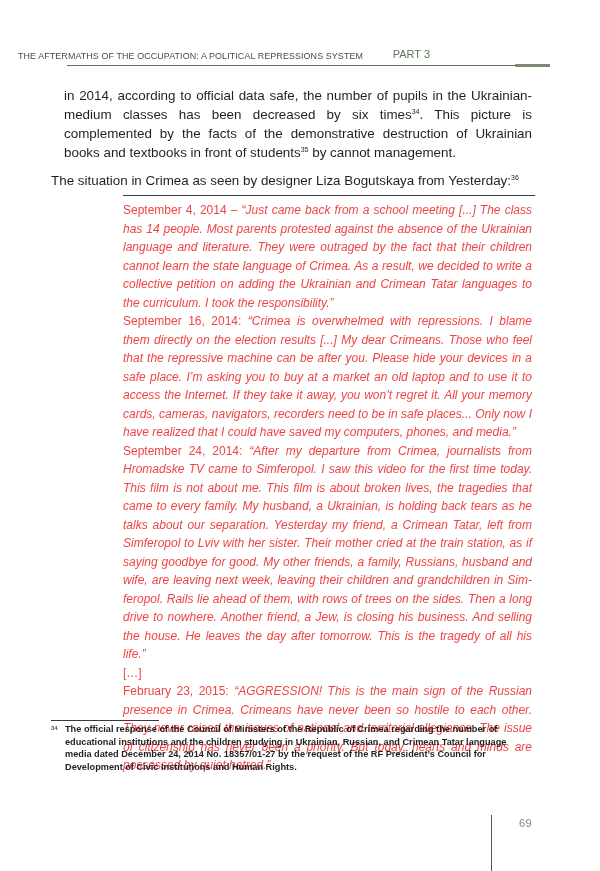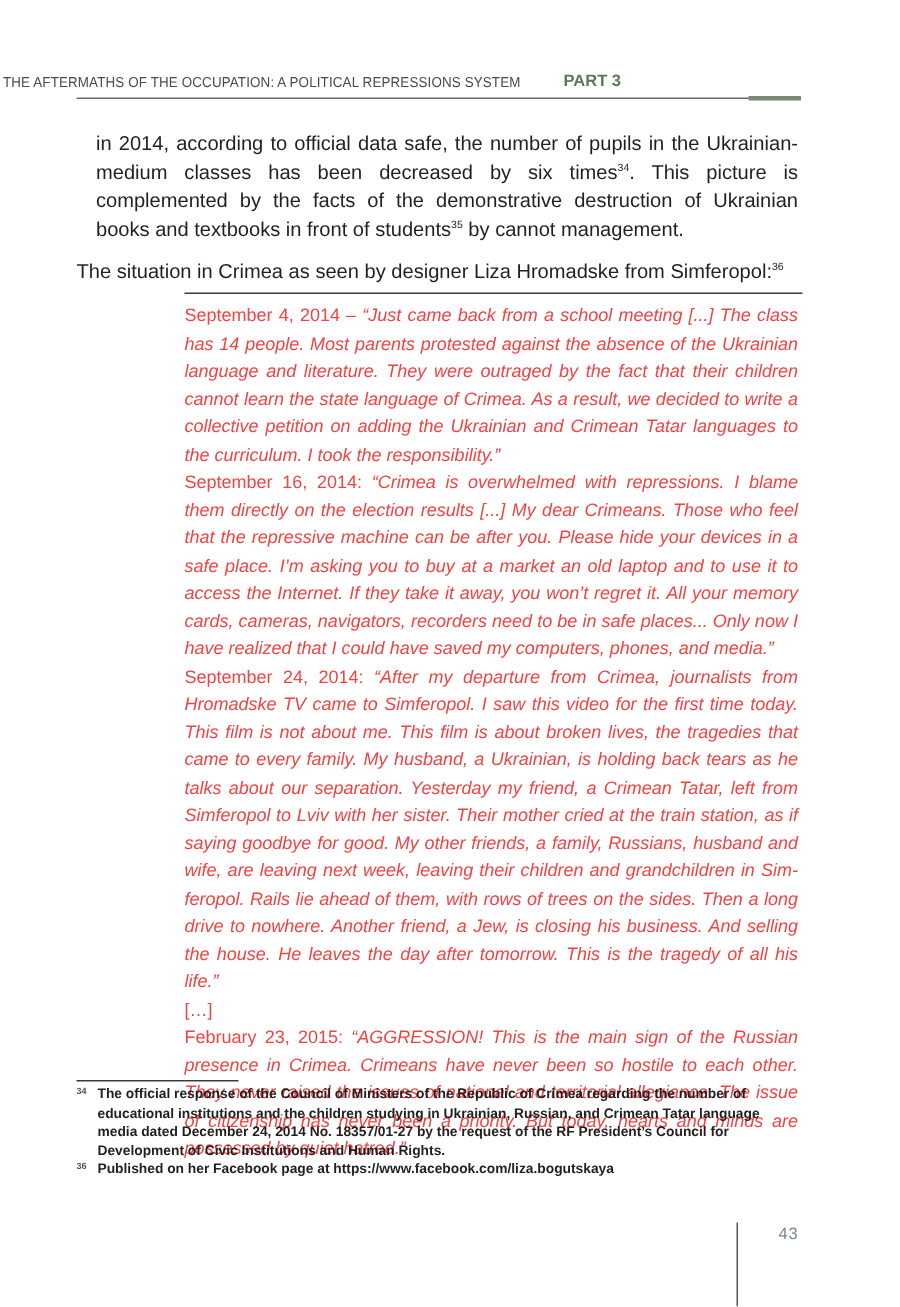--- a/index.html
+++ b/index.html
@@ -10,21 +10,21 @@
     body {
       width: 600px;
       height: 871px;
       position: relative;
       overflow: hidden;
       font-family: "DejaVu Sans", "Liberation Sans", sans-serif;
       color: #231f20;
     }
     .header {
       position: absolute;
-      left: 0;
+      left: 16px;
       top: 0;
       width: 480px;
       height: 72px;
     }
     .header-title {
       position: absolute;
       right: 133px;
       top: 50px;
       font-family: "Liberation Sans", sans-serif;
       font-size: 9.6px;
@@ -33,21 +33,21 @@
       white-space: nowrap;
       transform: scaleX(0.93);
       transform-origin: right center;
     }
     .header-part {
       position: absolute;
       right: 66px;
       top: 48px;
       font-family: "Liberation Sans", sans-serif;
       font-size: 11px;
-      font-weight: bold;
+      font-weight: normal;
       color: #5a7a55;
       white-space: nowrap;
     }
     .header-rule {
       position: absolute;
       left: 51px;
       top: 65px;
       width: 483px;
       height: 1px;
       background: #6a6a6a;
@@ -176,33 +176,32 @@
 
 <div class="header">
   <div class="header-title">THE AFTERMATHS OF THE OCCUPATION: A POLITICAL REPRESSIONS SYSTEM</div>
   <div class="header-part">PART 3</div>
   <div class="header-rule"></div>
   <div class="header-part-rule"></div>
 </div>
 
 <div class="body-para"><span>in 2014, according to official data safe, the number of pupils in the Ukrainian-medium classes has been decreased by six times</span><sup>34</sup><span>. This picture is complemented by the facts of the demonstrative destruction of Ukrainian books and textbooks in front of students</span><sup>35</sup><span> by cannot management.</span></div>
 
-<div class="intro"><span>The situation in Crimea as seen by designer Liza Hromadske from Simferopol:</span><sup>36</sup></div>
+<div class="intro"><span>The situation in Crimea as seen by designer Liza Bogutskaya from Yesterday:</span><sup>36</sup></div>
 
 <div class="quote-rule"></div>
 
 <div class="quote-block">
   <p class="quote-entry"><span class="date">September 4, 2014 – </span><span class="text">“Just came back from a school meeting [...] The class has 14 people. Most parents protested against the absence of the Ukraini­an language and literature. They were outraged by the fact that their chil­dren cannot learn the state language of Crimea. As a result, we decided to write a collective petition on adding the Ukrainian and Crimean Tatar languages to the curriculum. I took the responsibility.”</span></p>
   <p class="quote-entry"><span class="date">September 16, 2014: </span><span class="text">“Crimea is overwhelmed with repressions. I blame them directly on the election results [...] My dear Crimeans. Those who feel that the repressive machine can be after you. Please hide your devices in a safe place. I’m asking you to buy at a market an old laptop and to use it to access the Internet. If they take it away, you won’t regret it. All your memory cards, cameras, navigators, recorders need to be in safe places... Only now I have realized that I could have saved my computers, phones, and media.”</span></p>
   <p class="quote-entry"><span class="date">September 24, 2014: </span><span class="text">“After my departure from Crimea, journalists from Hromadske TV came to Simferopol. I saw this video for the first time today. This film is not about me. This film is about broken lives, the tragedies that came to every family. My husband, a Ukrainian, is holding back tears as he talks about our separation. Yesterday my friend, a Crimean Tatar, left from Simferopol to Lviv with her sister. Their mother cried at the train station, as if saying goodbye for good. My other friends, a family, Russians, husband and wife, are leaving next week, leaving their children and grandchildren in Sim­feropol. Rails lie ahead of them, with rows of trees on the sides. Then a long drive to nowhere. Another friend, a Jew, is closing his business. And selling the house. He leaves the day after tomorrow. This is the tragedy of all his life.”</span></p>
   <p class="ellipsis">[…]</p>
   <p class="quote-entry"><span class="date">February 23, 2015: </span><span class="text">“AGGRESSION! This is the main sign of the Russian presence in Crimea. Crimeans have never been so hostile to each other. They never raised the issues of national and territorial allegiance. The issue of citizenship has never been a priority. But today, hearts and minds are possessed by quiet hatred.”</span></p>
 </div>
 
 <div class="fn-rule"></div>
 
 <div class="footnotes">
   <p class="footnote"><span class="fn-num">34</span><span>The official response of the Council of Ministers of the Republic of Crimea regarding the number of educational institutions and the children studying in Ukrainian, Russian, and Crimean Tatar language media dated December 24, 2014 No. 18357/01-27 by the request of the RF President’s Council for Development of Civic Institutions and Human Rights.</span></p>
-  <p class="footnote"><span class="fn-num">36</span><span>Published on her Facebook page at https://www.facebook.com/liza.bogutskaya</span></p>
 </div>
 
 <div class="page-rule"></div>
-<div class="page-num">43</div>
+<div class="page-num">69</div>
 
 </body></html>

